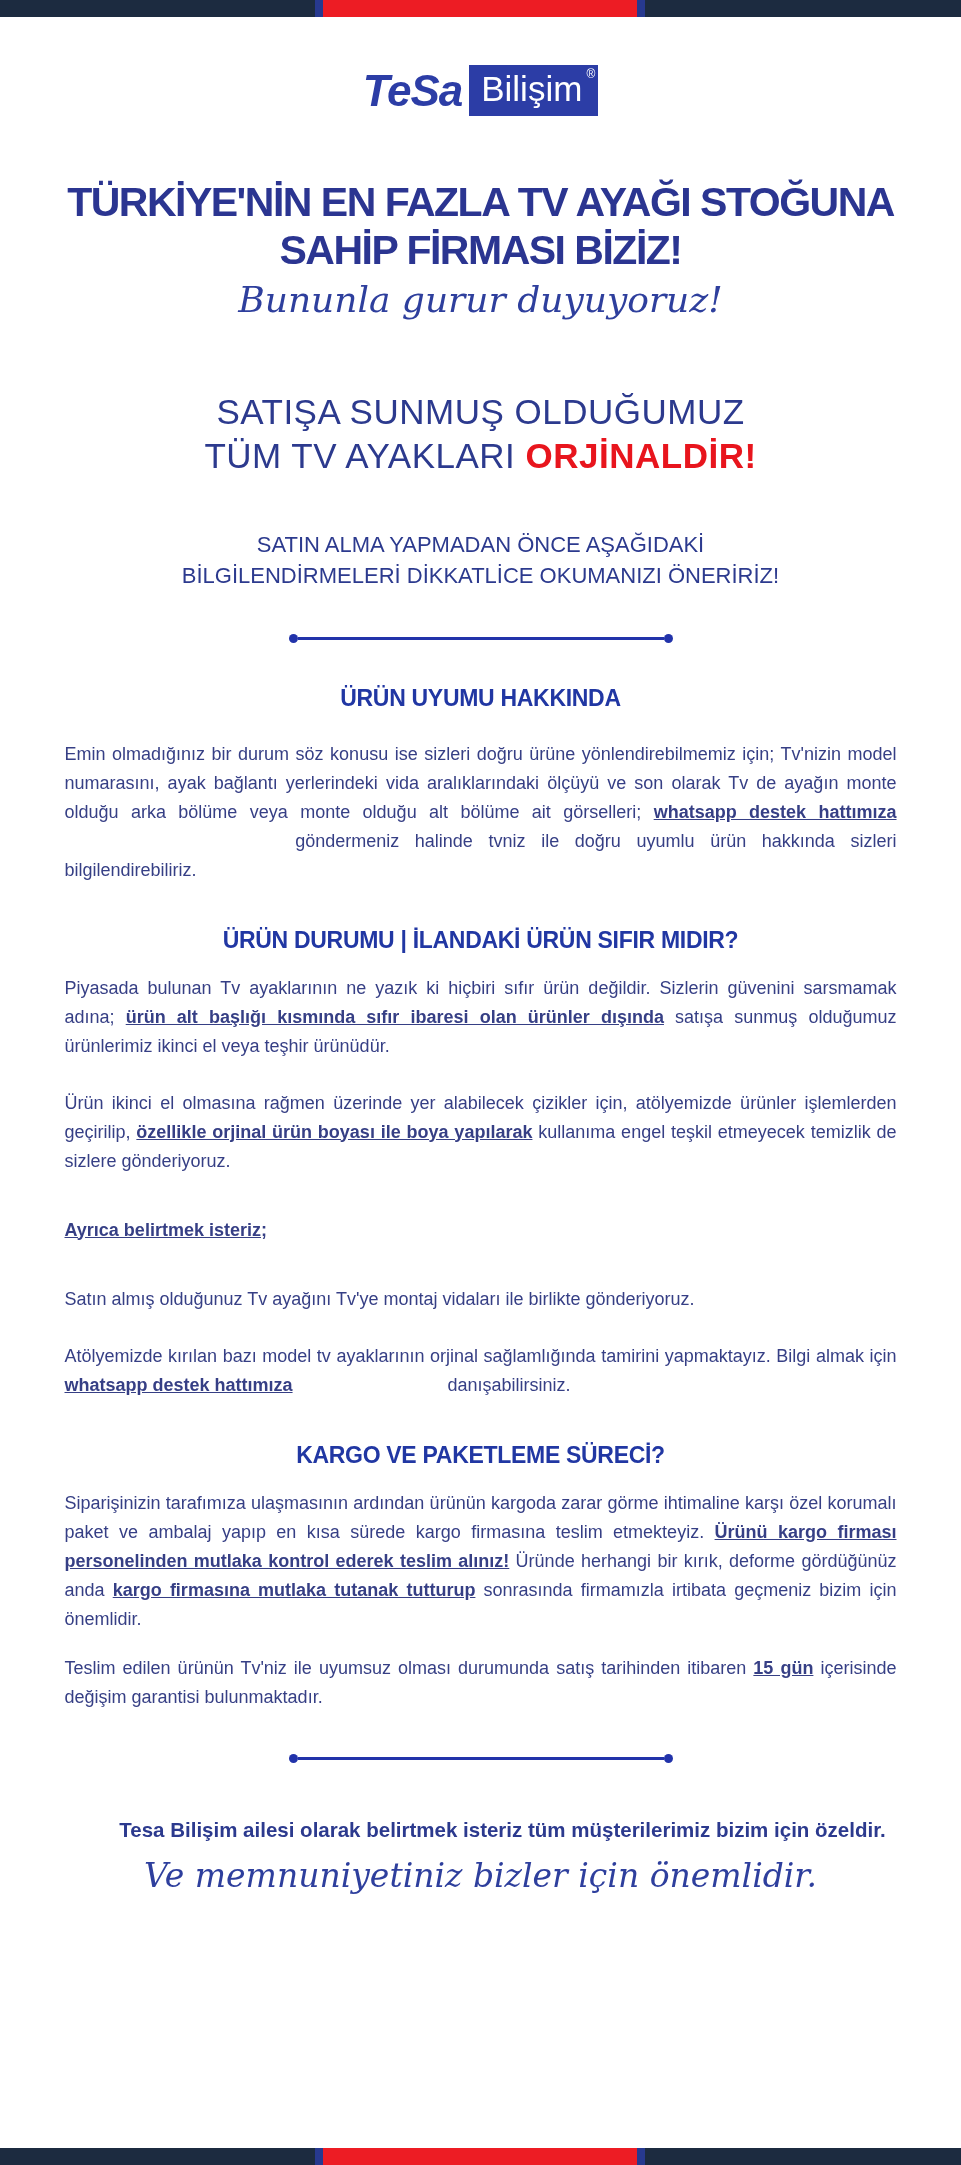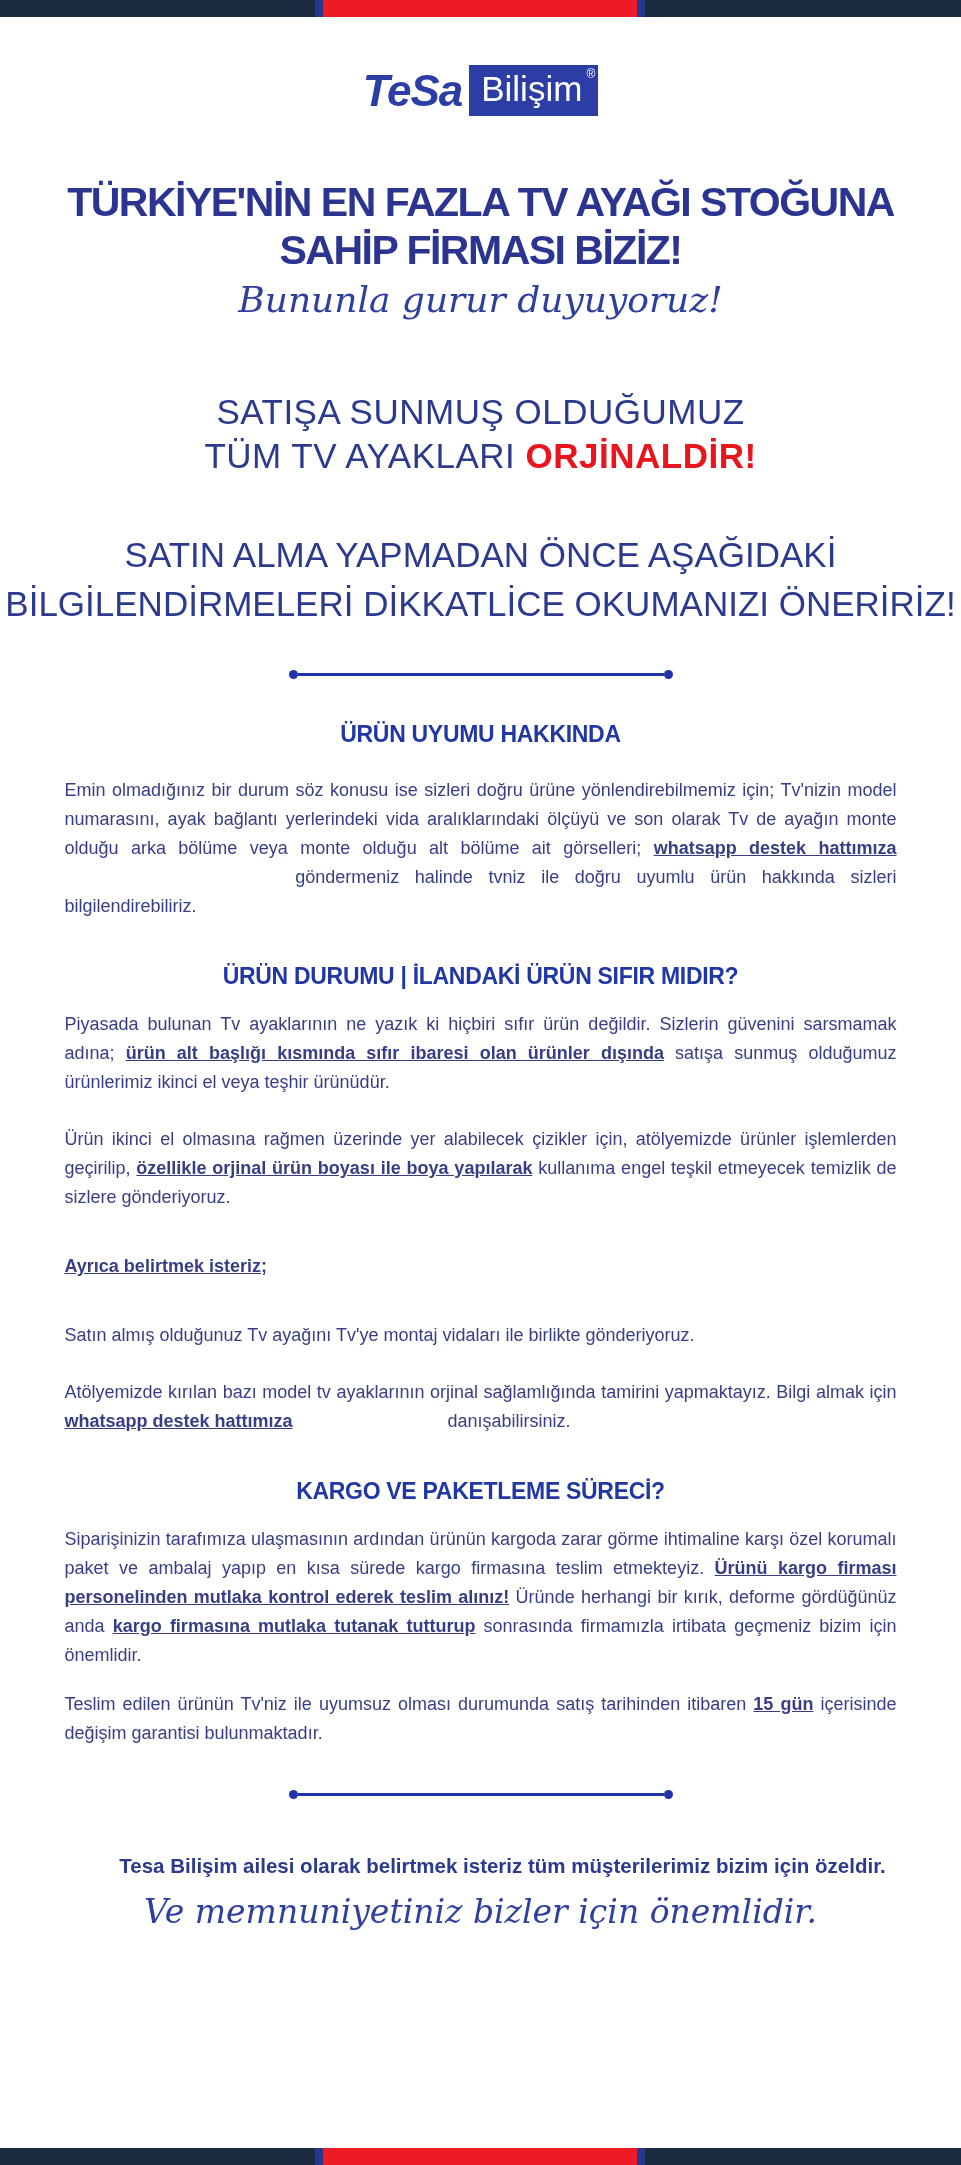--- a/index.html
+++ b/index.html
@@ -47,21 +47,21 @@
 
   .offer {
     margin-top: 70px; text-align: center;
     font-size: 35px; line-height: 1.26; font-weight: 400;
     color: #2c3a8e; letter-spacing: 0.5px;
   }
   .offer .red { color: #e8151d; font-weight: bold; }
 
   .warning {
     margin-top: 52px; text-align: center;
-    font-size: 35px; line-height: 1.4; font-weight: 400;
+    font-size: 22px; line-height: 1.4; font-weight: 400;
     color: #2c3a8e;
   }
 
   
   .divider { display: flex; align-items: center; margin: 42px auto 0; width: 384px; }
   .divider .dot  { width: 9px; height: 9px; border-radius: 50%; background: #2233aa; }
   .divider .line { flex: 1; height: 3px; background: #2233aa; }
 
   
   .sec-title {

